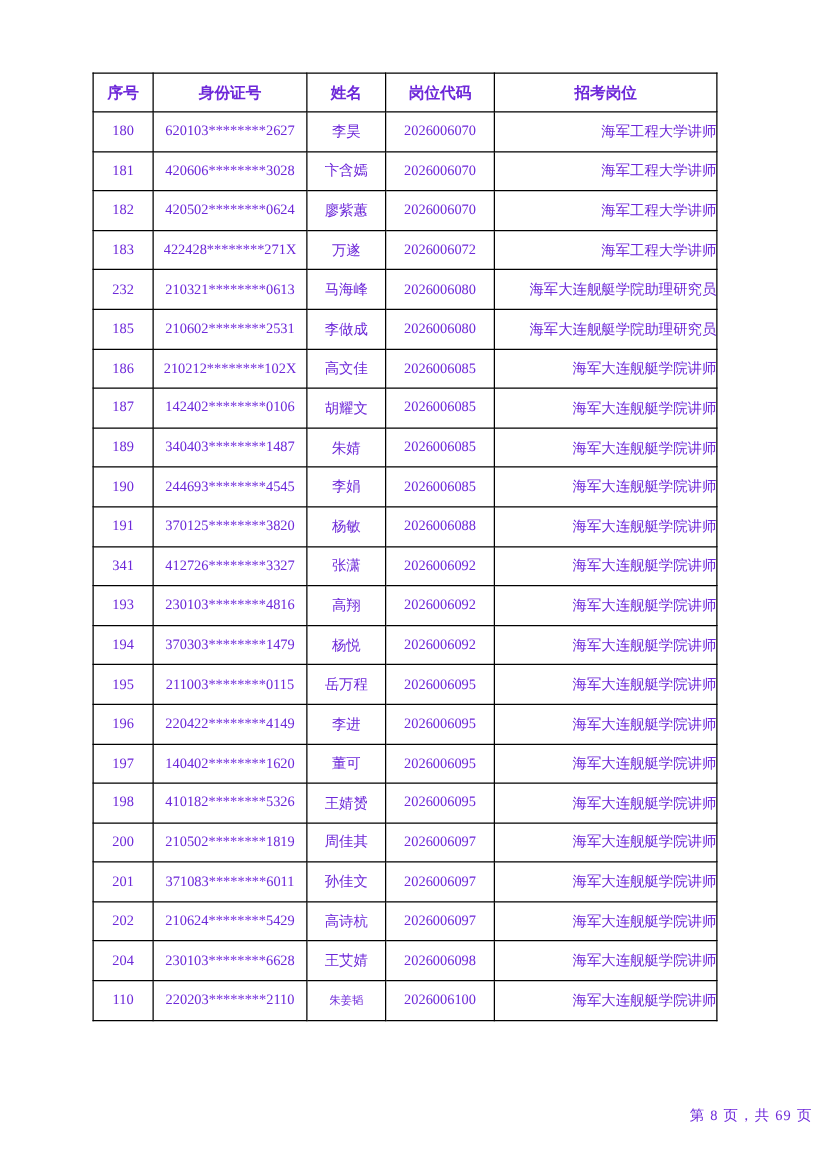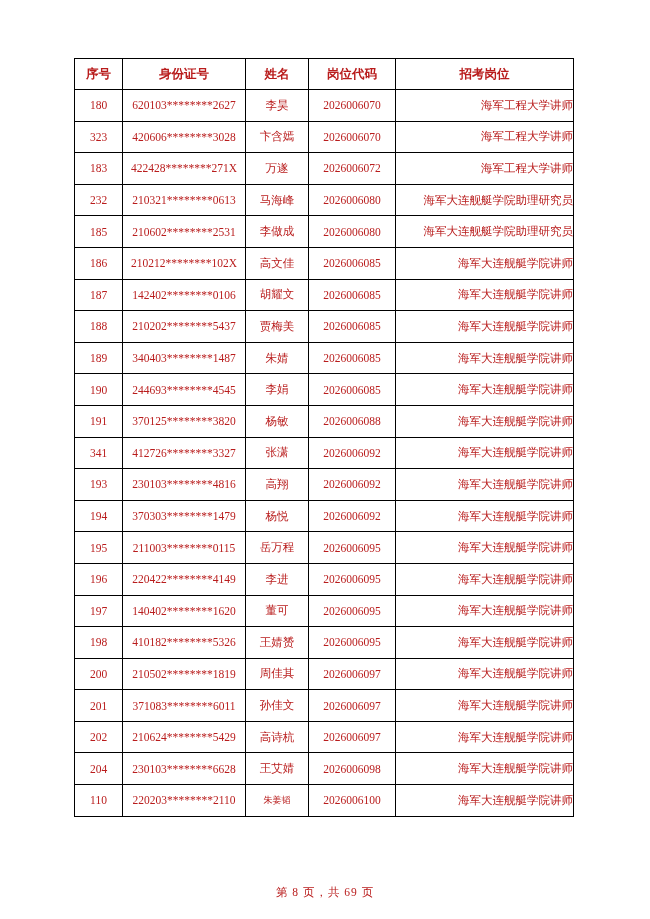--- a/index.html
+++ b/index.html
@@ -5,21 +5,21 @@
   html, body {
     margin: 0;
     padding: 0;
     background: #ffffff;
   }
   .page {
     position: relative;
     width: 650px;
     height: 919px;
     background: #ffffff;
-    color: #b91c1c;
+    color: #6d28d9;
     font-family: "Liberation Serif", "DejaVu Serif", serif;
     overflow: hidden;
   }
   table.roster {
     position: absolute;
     left: 74px;
     top: 58px;
     width: 499px;
     border-collapse: collapse;
     table-layout: fixed;
@@ -48,21 +48,21 @@
     padding-left: 3px;
   }
   table.roster td.small-name {
     font-size: 9px;
   }
   .footer {
     position: absolute;
     left: 0;
     right: 0;
     top: 885px;
-    text-align: center;
+    text-align: right;
     font-size: 11.5px;
     letter-spacing: 1px;
   }
 </style>
 </head>
 <body>
 
 <div class="page">
 
   <table class="roster">
@@ -84,23 +84,30 @@
     </thead>
     <tbody>
         <tr>
           <td>180</td>
           <td>620103********2627</td>
           <td>李昊</td>
           <td>2026006070</td>
           <td class="pos">海军工程大学讲师</td>
         </tr>
         <tr>
-          <td>323</td>
+          <td>181</td>
           <td>420606********3028</td>
           <td>卞含嫣</td>
+          <td>2026006070</td>
+          <td class="pos">海军工程大学讲师</td>
+        </tr>
+        <tr>
+          <td>182</td>
+          <td>420502********0624</td>
+          <td>廖紫蕙</td>
           <td>2026006070</td>
           <td class="pos">海军工程大学讲师</td>
         </tr>
         <tr>
           <td>183</td>
           <td>422428********271X</td>
           <td>万遂</td>
           <td>2026006072</td>
           <td class="pos">海军工程大学讲师</td>
         </tr>
@@ -126,27 +133,20 @@
           <td class="pos">海军大连舰艇学院讲师</td>
         </tr>
         <tr>
           <td>187</td>
           <td>142402********0106</td>
           <td>胡耀文</td>
           <td>2026006085</td>
           <td class="pos">海军大连舰艇学院讲师</td>
         </tr>
         <tr>
-          <td>188</td>
-          <td>210202********5437</td>
-          <td>贾梅美</td>
-          <td>2026006085</td>
-          <td class="pos">海军大连舰艇学院讲师</td>
-        </tr>
-        <tr>
           <td>189</td>
           <td>340403********1487</td>
           <td>朱婧</td>
           <td>2026006085</td>
           <td class="pos">海军大连舰艇学院讲师</td>
         </tr>
         <tr>
           <td>190</td>
           <td>244693********4545</td>
           <td>李娟</td>

